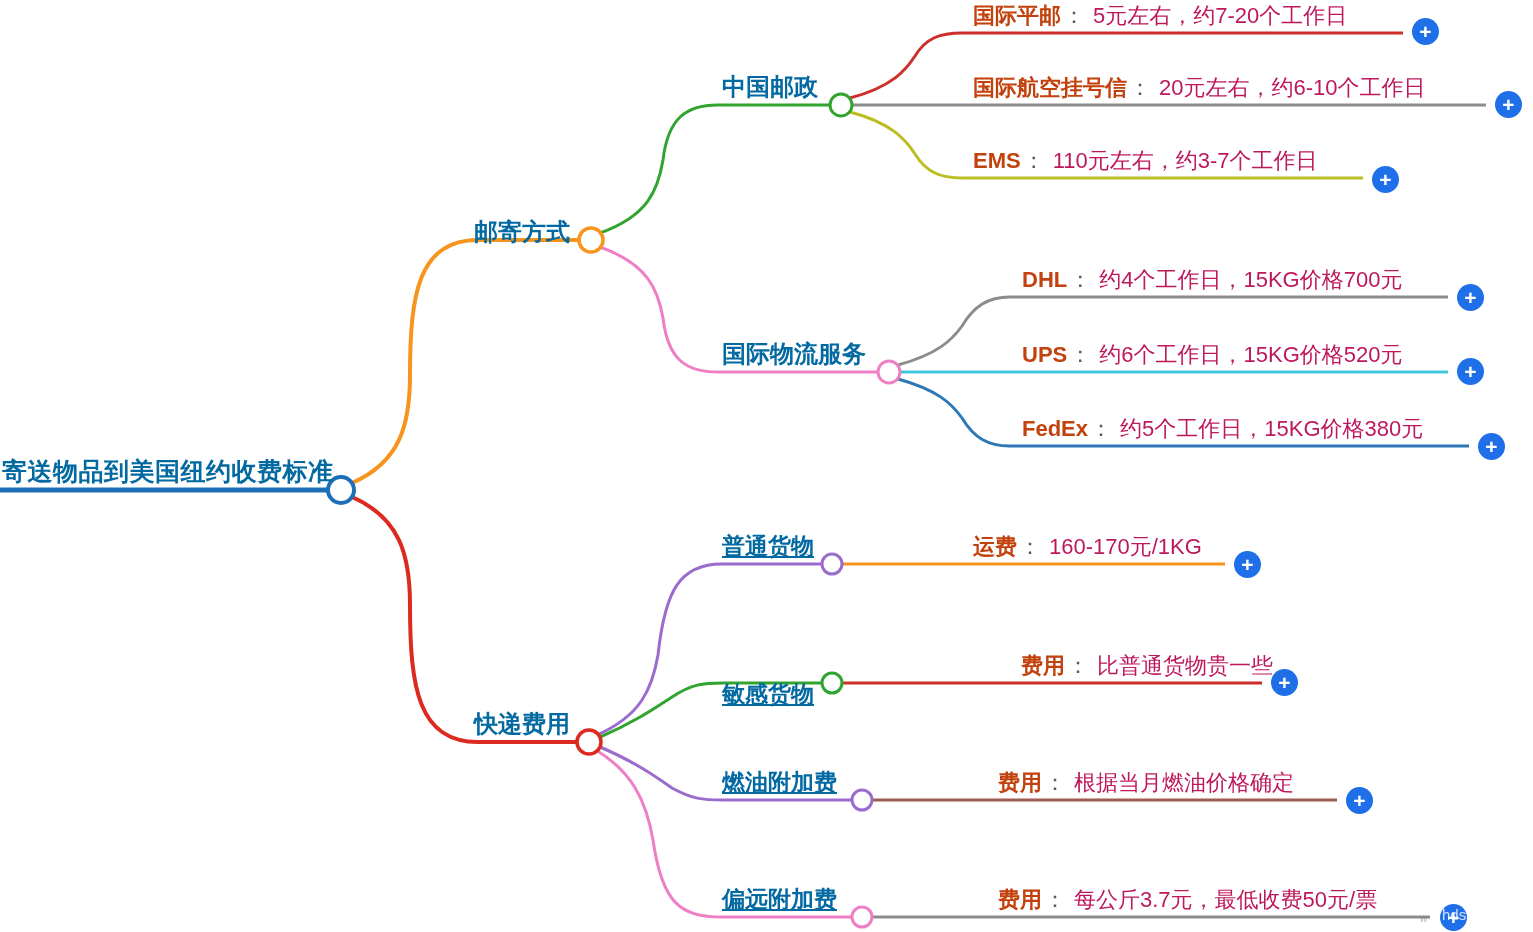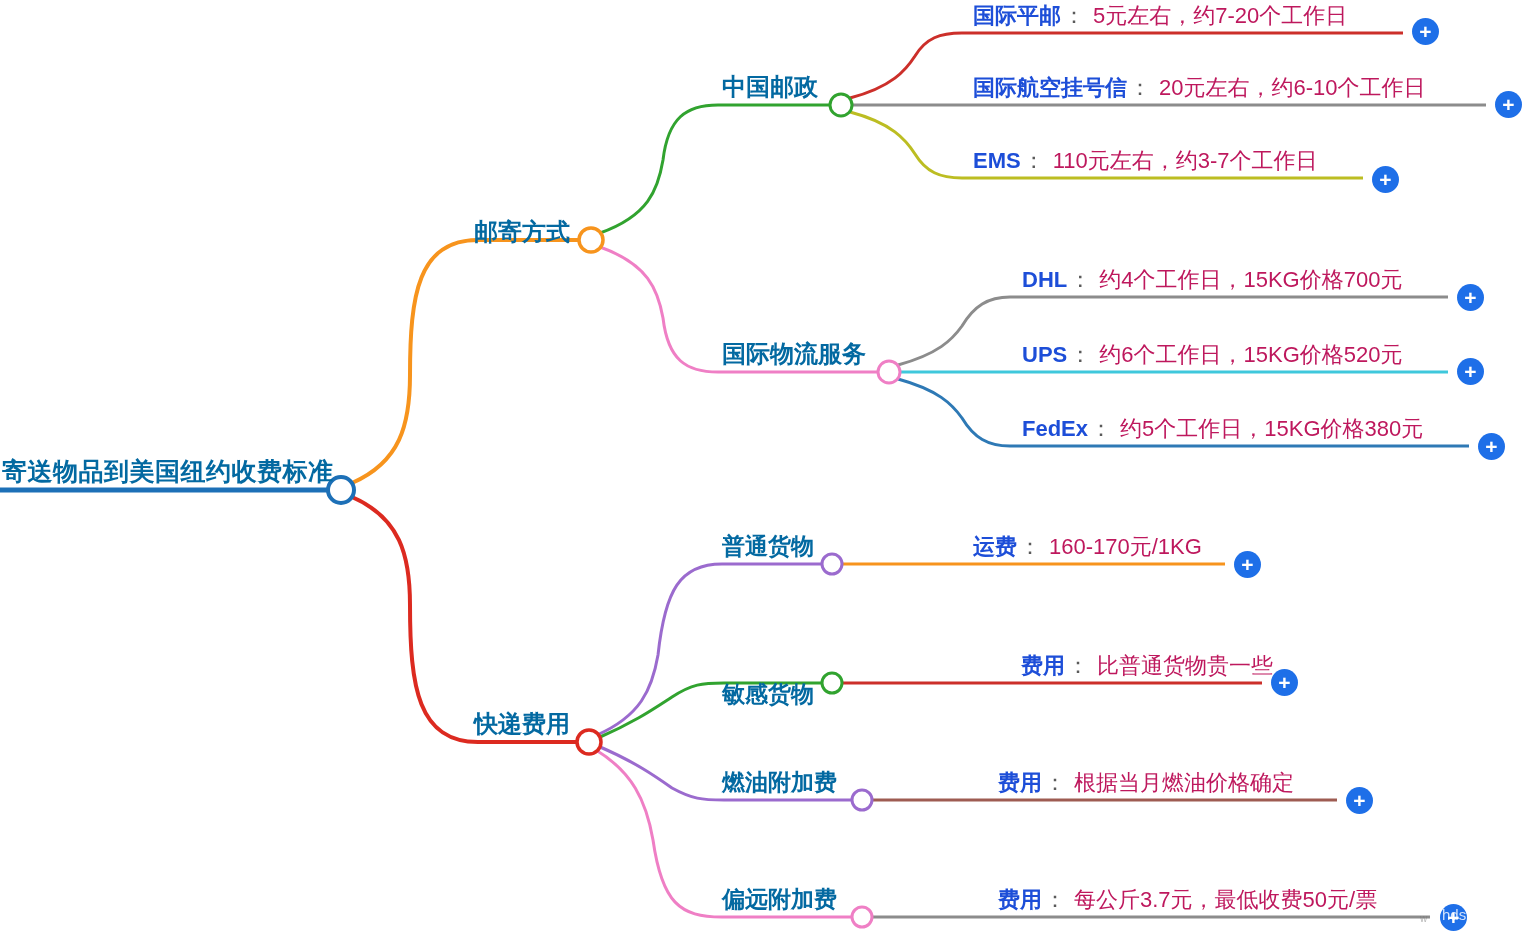--- a/index.html
+++ b/index.html
@@ -3,23 +3,23 @@
 <meta charset="utf-8">
 <style>
   html,body{margin:0;padding:0;background:#ffffff;}
   body{font-family:"Liberation Sans","DejaVu Sans",sans-serif;}
   .canvas{position:relative;width:1533px;height:932px;background:#ffffff;overflow:hidden;}
   svg.links{position:absolute;left:0;top:0;width:1533px;height:932px;}
   .node{position:absolute;white-space:nowrap;font-weight:700;color:#0369a1;line-height:30px;}
   .lvl-root{font-size:25px;line-height:32px;letter-spacing:0.5px;}
   .lvl-2{font-size:24px;}
   .lvl-3{font-size:24px;}
-  .lvl-4{font-size:23px;}
+  .lvl-4{font-size:23px;text-decoration:underline;}
   .leaf{position:absolute;white-space:nowrap;font-size:22px;line-height:28px;}
-  .leaf .lbl{font-weight:700;color:#1d4ed8;}
+  .leaf .lbl{font-weight:700;color:#c2410c;}
   .leaf .sep{font-weight:400;color:#5a5a5a;margin:0 8px 0 2px;}
   .leaf .val{font-weight:400;color:#be185d;}
   .plus{position:absolute;width:27px;height:27px;border-radius:50%;background:#1e6fe8;
         color:#ffffff;display:flex;align-items:center;justify-content:center;
         font-size:21px;font-weight:700;line-height:1;cursor:pointer;user-select:none;}
   .watermark{position:absolute;left:1442px;top:906px;color:rgba(255,255,255,0.8);
              font-size:15px;z-index:5;pointer-events:none;}
   .watermark-prefix{position:absolute;left:1420px;top:913px;color:rgba(120,120,120,0.55);
              font-size:10px;z-index:5;pointer-events:none;}
 </style>

